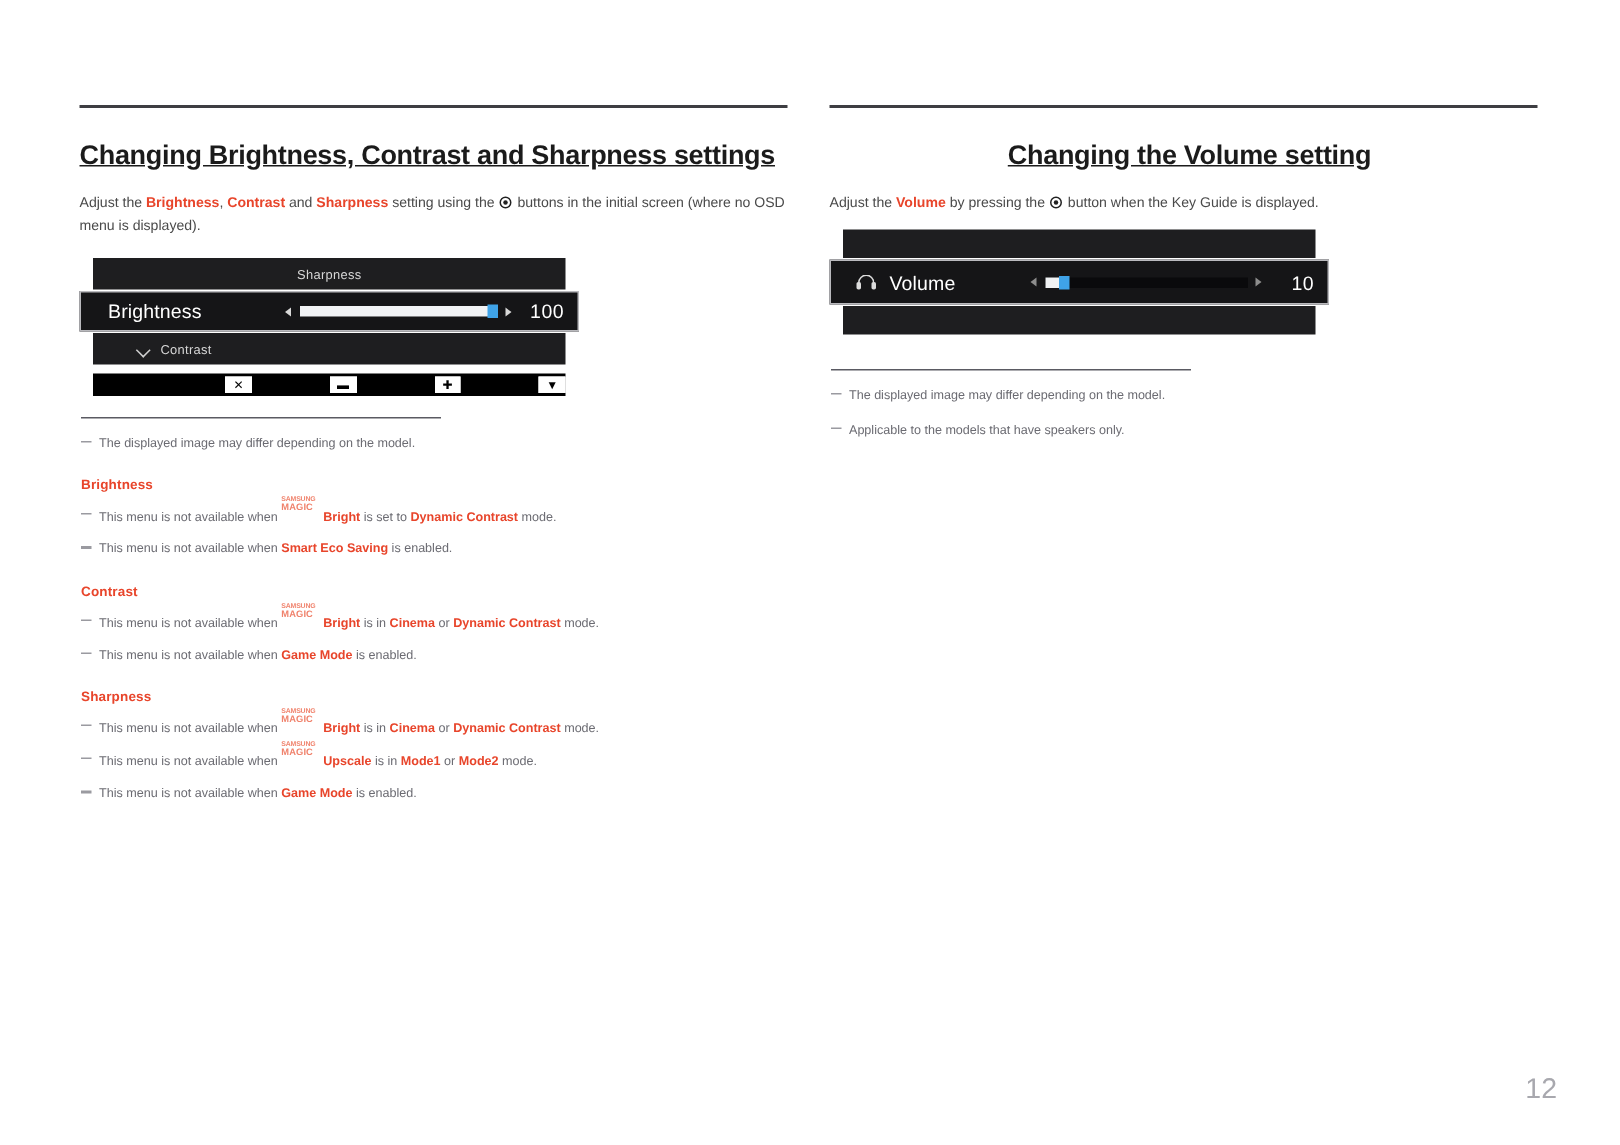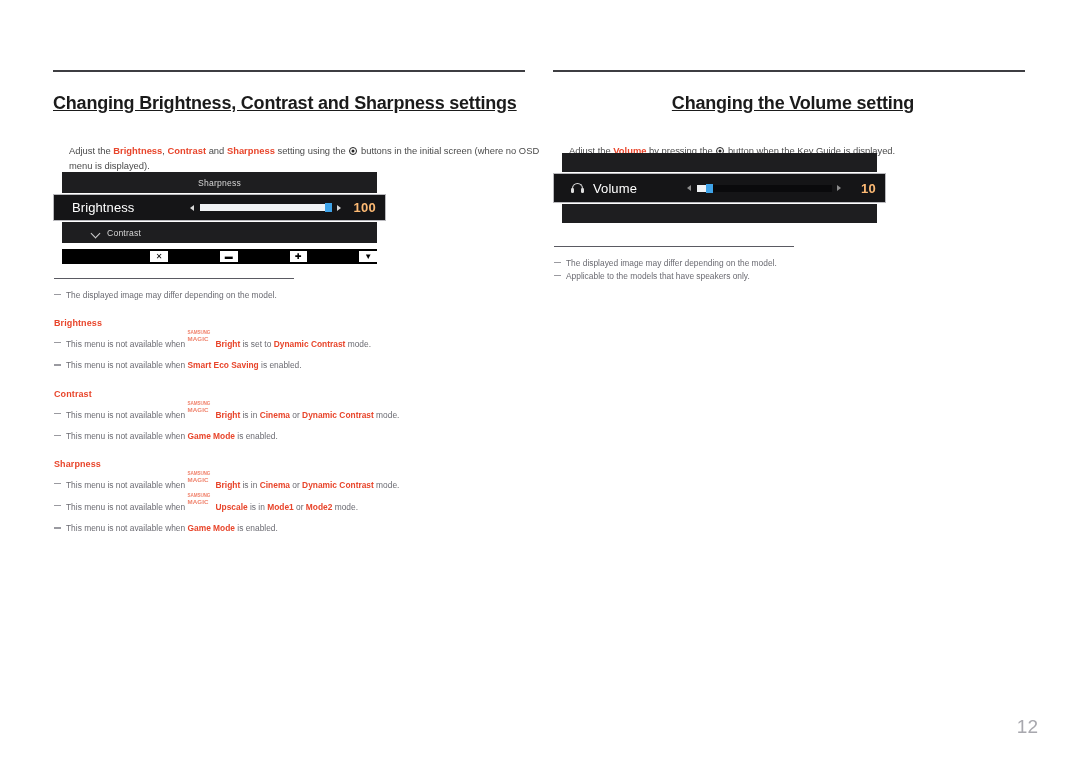--- a/index.html
+++ b/index.html
@@ -18,21 +18,21 @@
   .rule{
     height:0;border-top:2px solid #3e3e42;width:472px;margin:0;
   }
   h2.section-title{
     font-size:18px;font-weight:bold;color:#1b1b1b;
     margin:0;letter-spacing:-0.2px;line-height:1.2;
     font-family:"Liberation Sans","DejaVu Sans",sans-serif;
     text-decoration:underline;
   }
   p.lead{
-    font-size:9.4px;color:#4a4a4a;line-height:1.55;margin:16px;
+    font-size:9.4px;color:#4a4a4a;line-height:1.55;margin:0;
   }
   .hl{color:#e8452b;font-weight:bold;}
 
   .jog{
     display:inline-block;width:8px;height:8px;border-radius:50%;
     border:1.2px solid #222;position:relative;top:1px;margin:0 1px;
     box-sizing:border-box;
   }
   .jog::after{
     content:"";position:absolute;left:50%;top:50%;width:3px;height:3px;
@@ -70,23 +70,22 @@
   .arrow-r{border-left:4.5px solid #d8d8d8;margin-left:5px;}
   .arrow-dim-l{border-right-color:#8d8d8d;}
   .arrow-dim-r{border-left-color:#8d8d8d;}
   .track{
     position:relative;height:7px;background:#0a0a0c;margin-left:6px;
     border:0;box-sizing:border-box;
   }
   .track .fill{position:absolute;left:0;top:0;bottom:0;background:#f0f2f4;}
   .track .thumb{position:absolute;top:-1px;bottom:-1px;width:7px;background:#3fa3e8;}
   .val{
-    font-size:13px;color:#fdba74;margin-left:9px;min-width:26px;text-align:right;
+    font-size:13px;color:#ffffff;margin-left:9px;min-width:26px;text-align:right;
     letter-spacing:.3px;
-    font-weight:bold;
   }
 
   .keyguide{
     width:315px;margin-left:9px;height:15px;background:#000000;
     display:flex;align-items:center;margin-top:6px;
   }
   .kg-btn{
     width:19px;height:11px;background:#ffffff;color:#000;font-size:8px;
     display:flex;align-items:center;justify-content:center;font-weight:bold;
     box-sizing:border-box;border:1px solid #ffffff;
@@ -260,20 +259,20 @@
       </div>
       <div class="vosd-band" style="margin-top:1px;"></div>
     </div>
 
     <div style="position:absolute;top:246px;left:1px;width:480px;">
       <div class="note-div"></div>
 
       <p class="note" style="margin-top:10px;">
         <span>The displayed image may differ depending on the model.</span>
       </p>
-      <p class="note" style="margin-top:1px;">
+      <p class="note" style="margin-top:11px;">
         <span>Applicable to the models that have speakers only.</span>
       </p>
     </div>
   </div>
 
   <div class="pageno">12</div>
 </div>
 
 </body></html>

